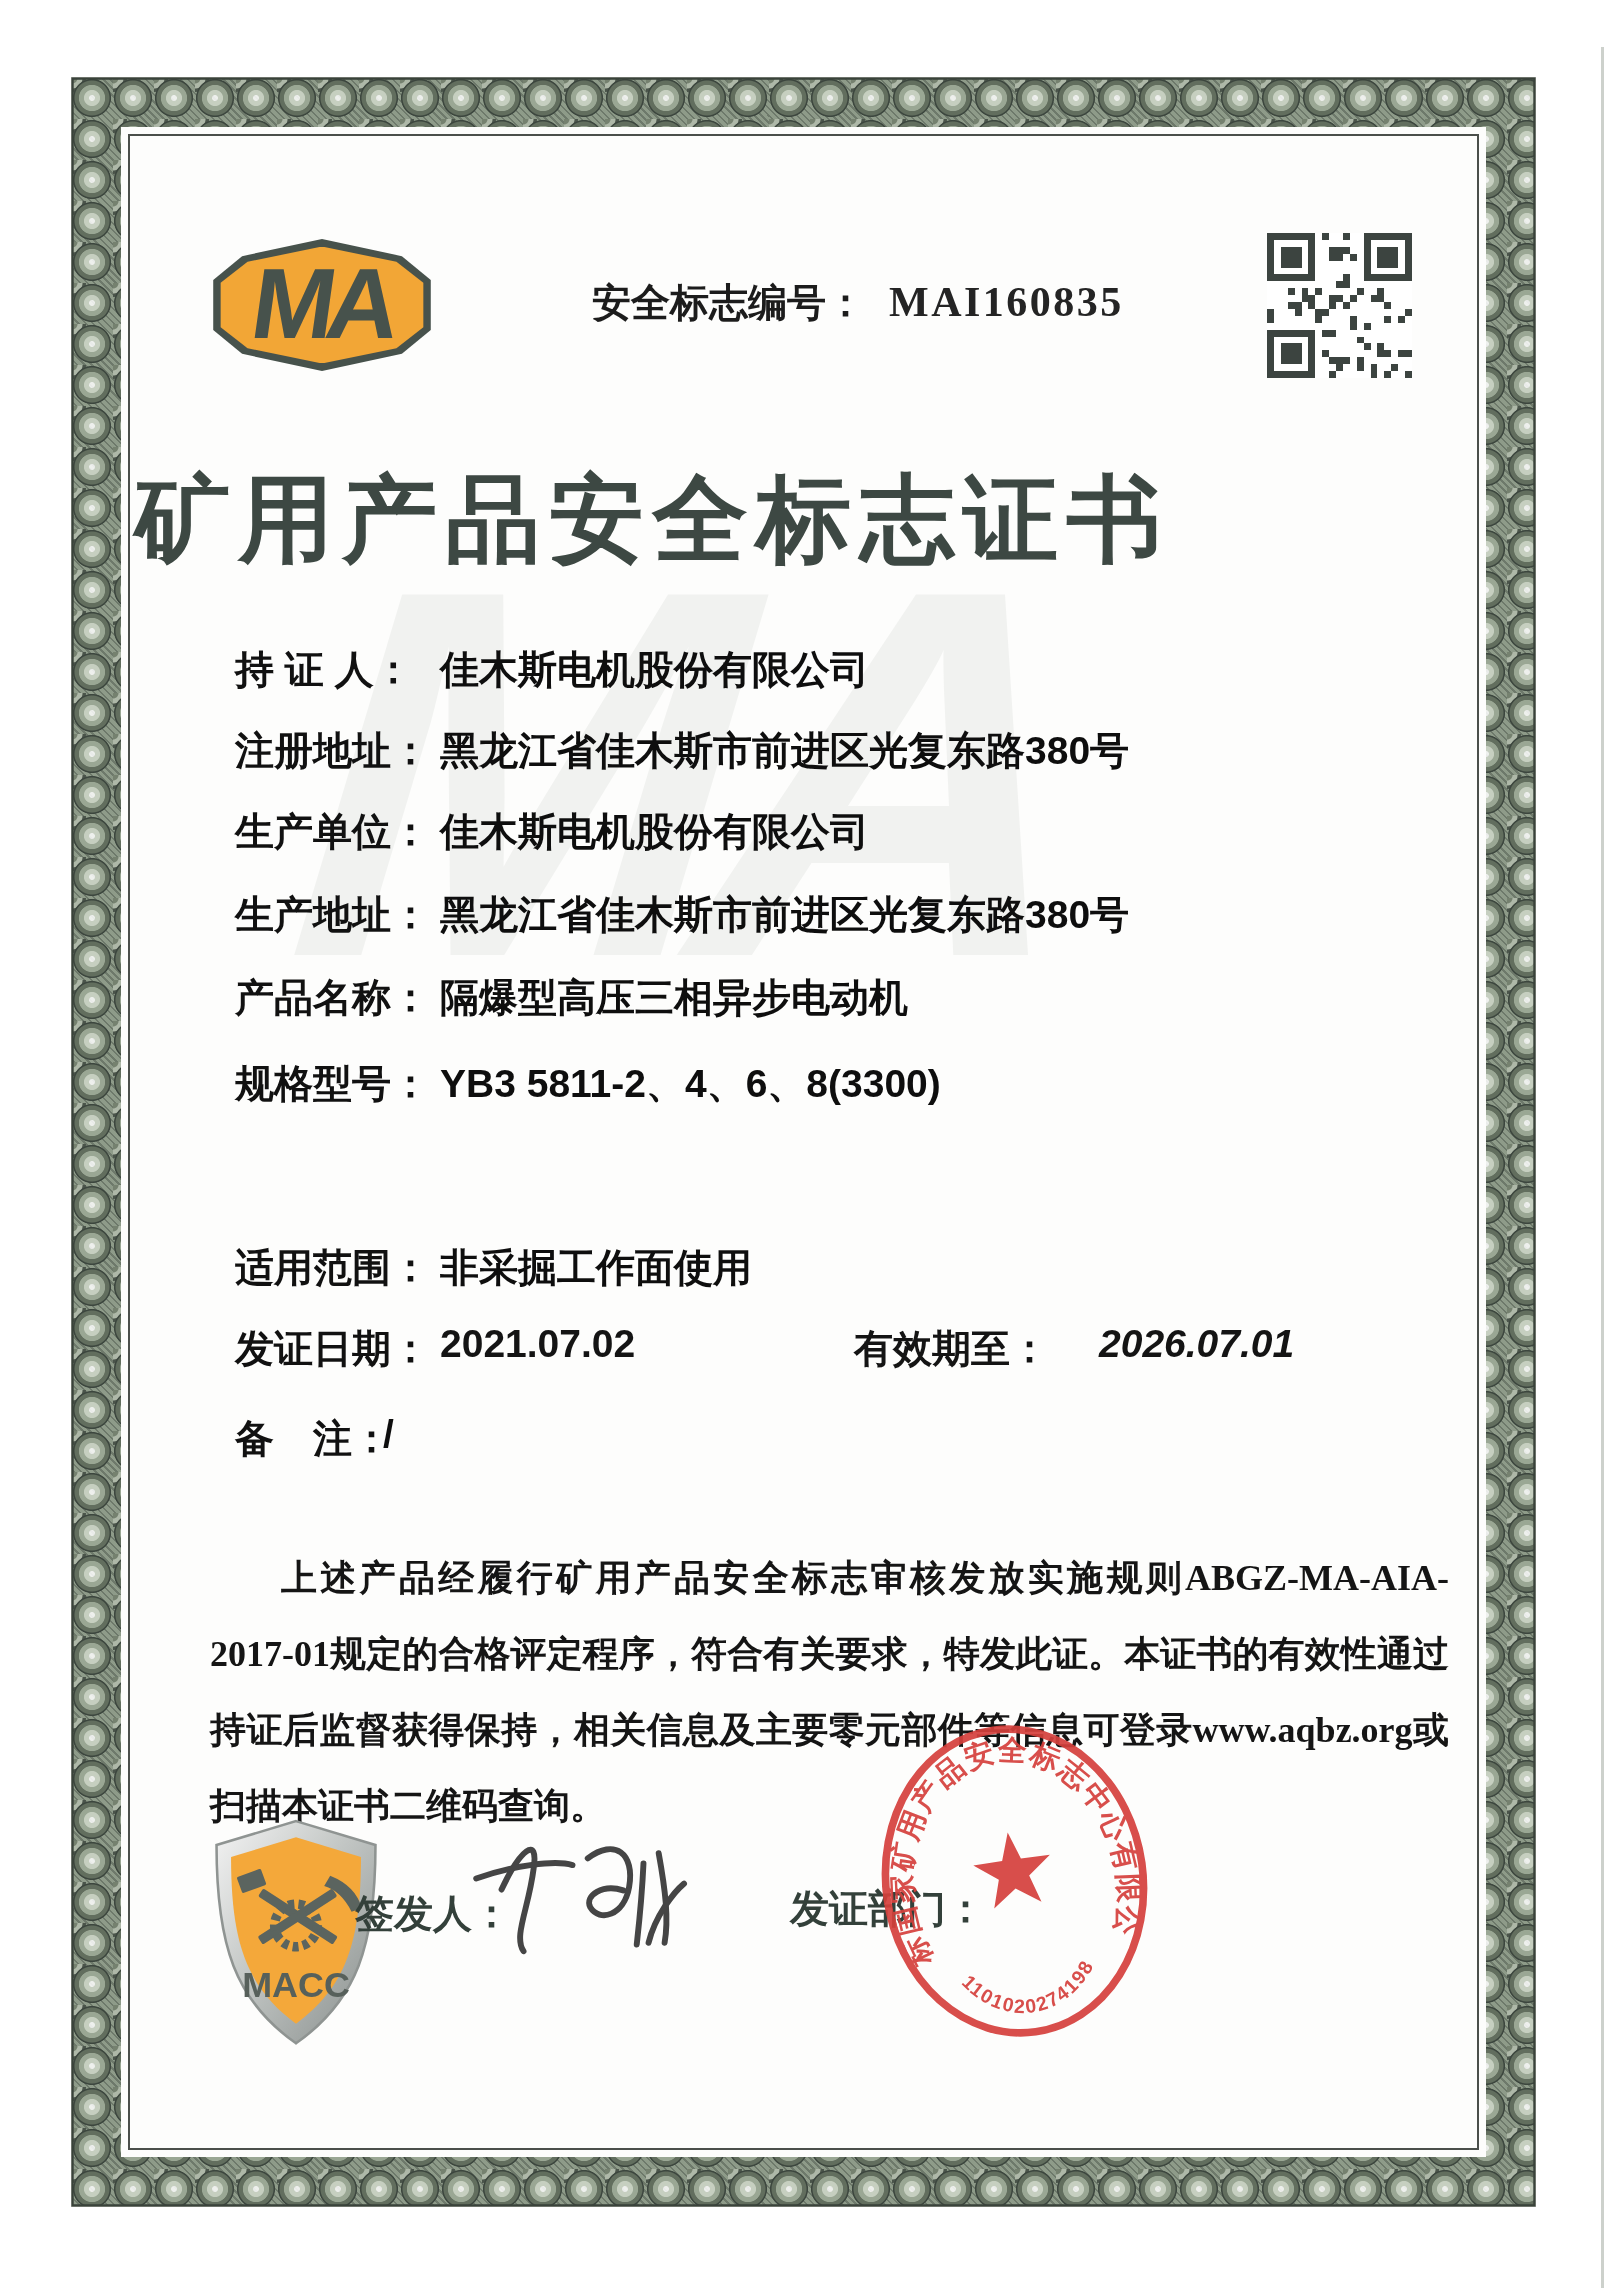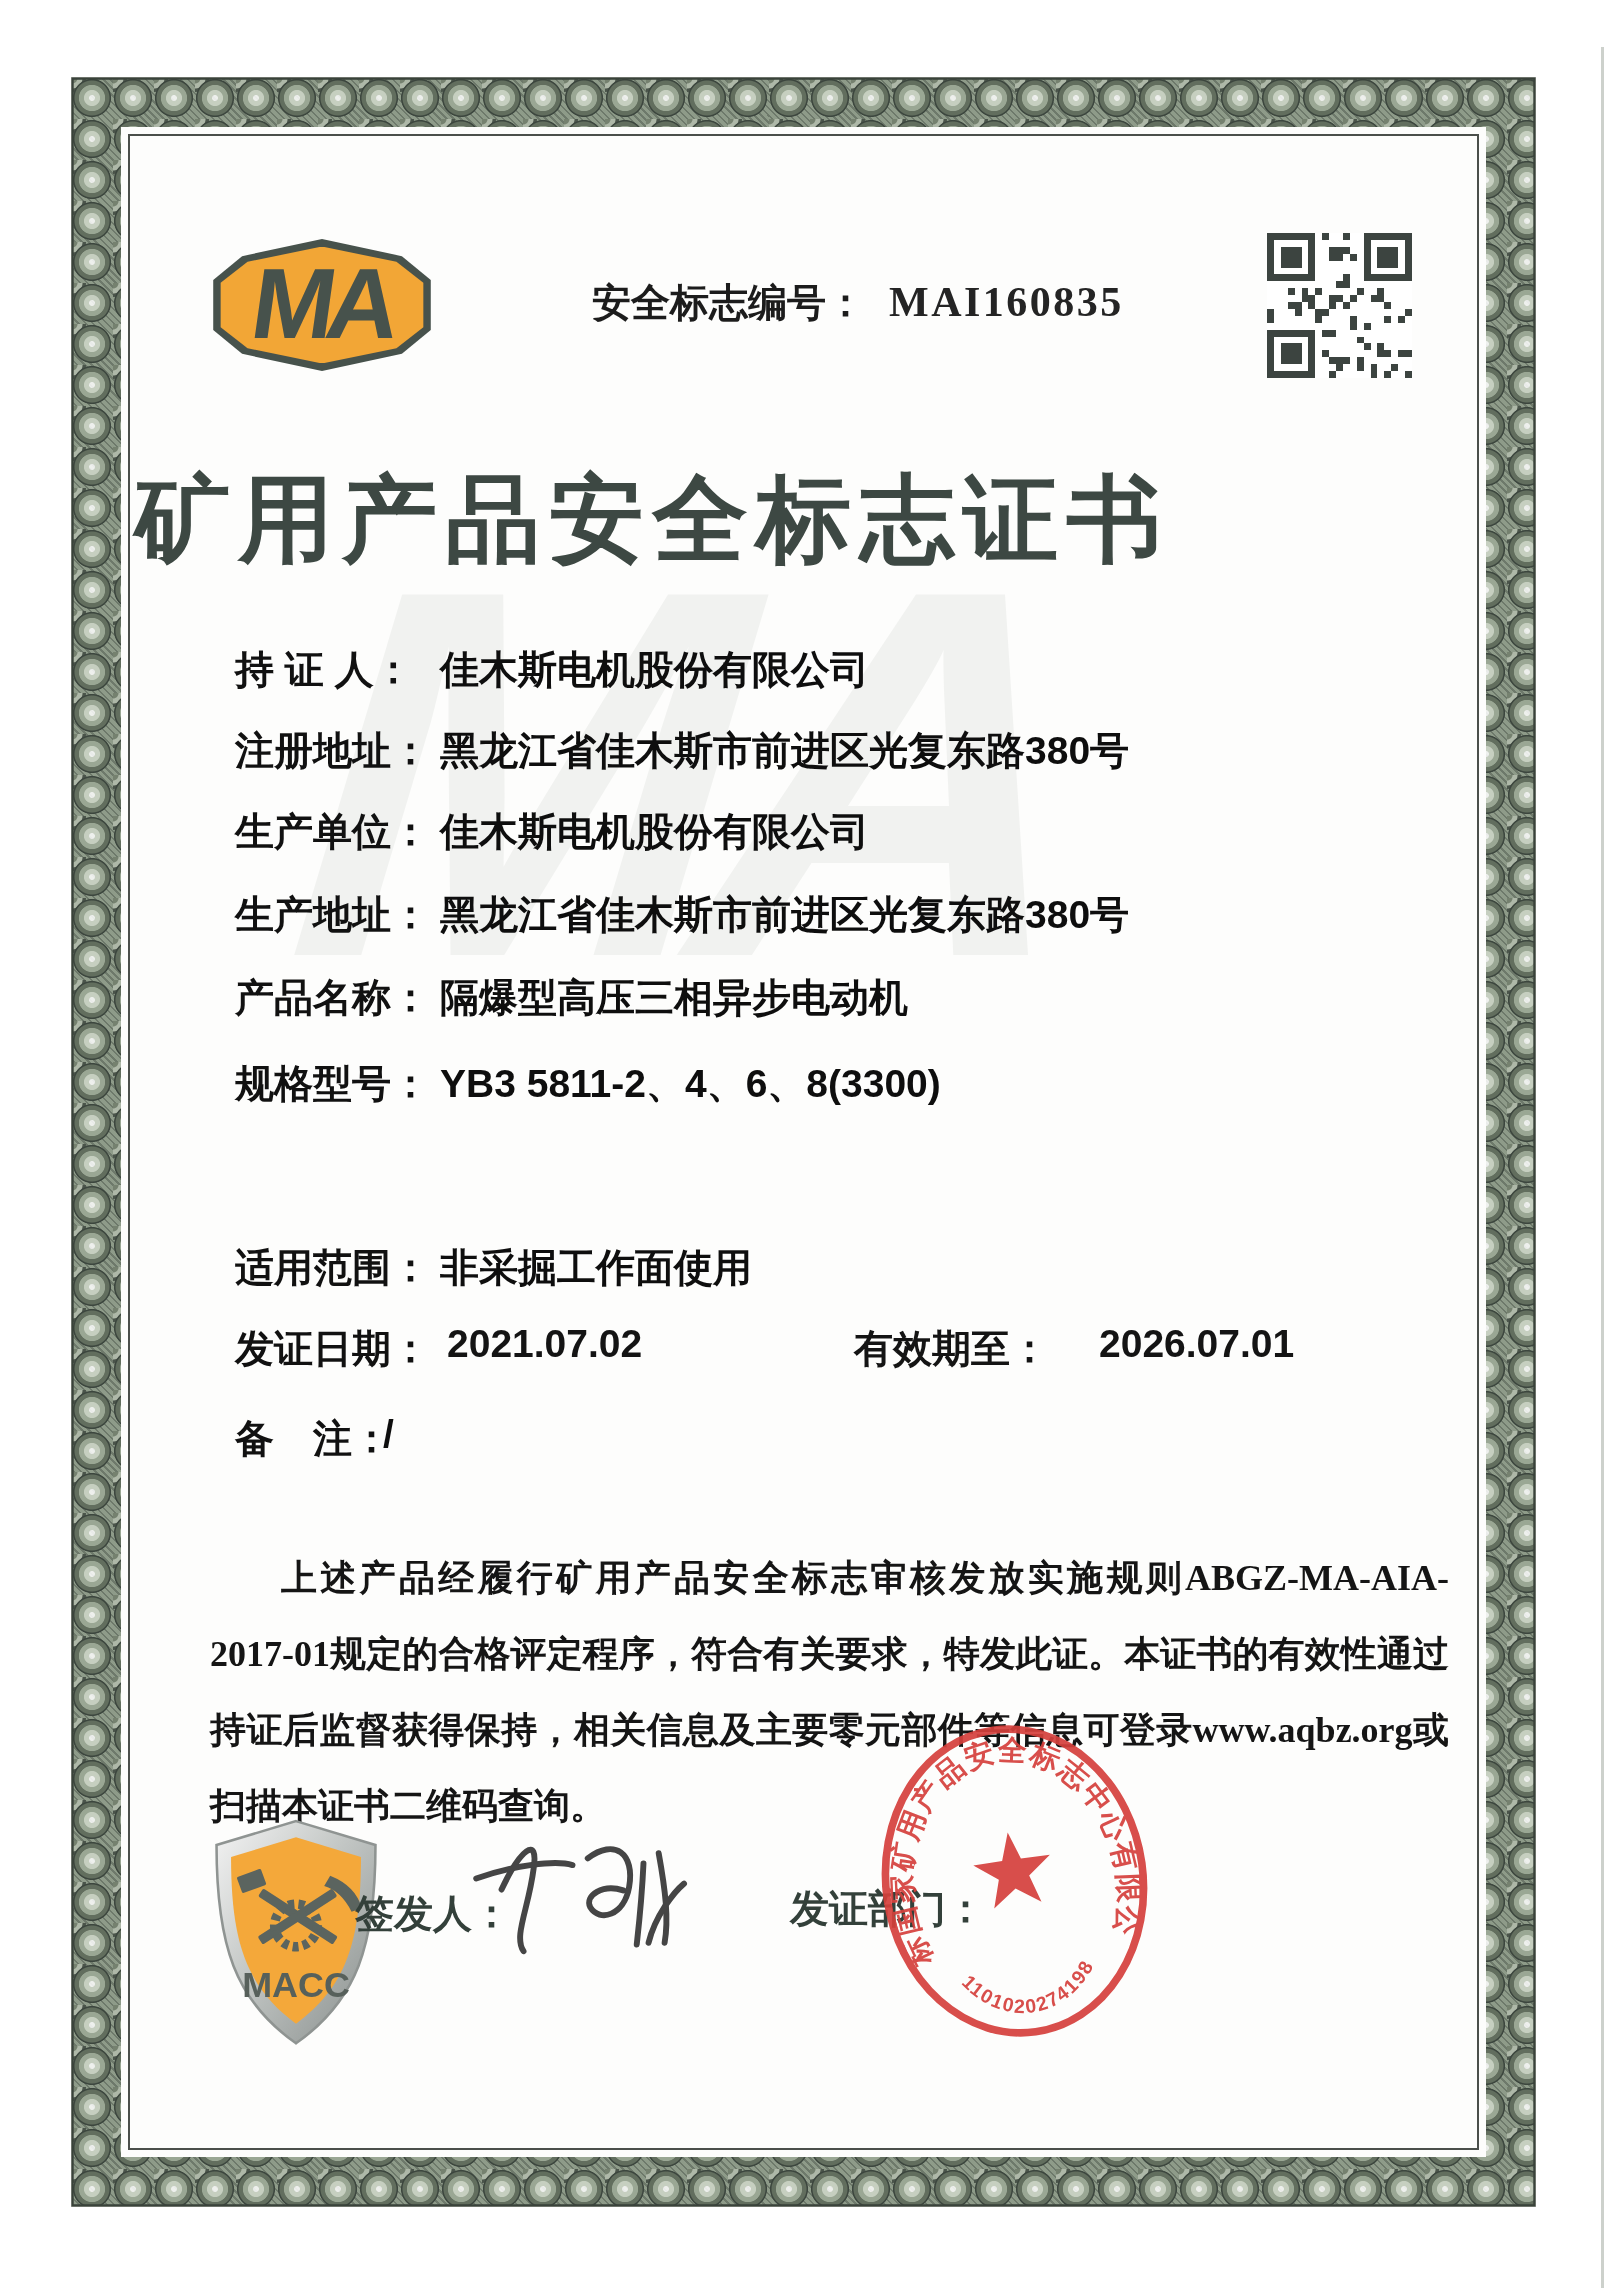--- a/index.html
+++ b/index.html
@@ -52,23 +52,23 @@
   .title{position:absolute;left:135px;top:457px;width:1353px;text-align:left;
          font-family:"Liberation Serif",serif;font-weight:900;font-size:95px;
          letter-spacing:8.5px;color:#3d4843;}
 
   
   .row{position:absolute;left:235px;width:1218px;height:51px;}
   .row .l{position:absolute;left:0;top:0;font-size:39px;font-weight:700;white-space:pre;color:#111;}
   .row .v{position:absolute;left:205px;top:0;font-size:39px;font-weight:700;white-space:pre;color:#0e0e0e;}
   .row.std .l{font-size:37px;}
   .row.std .v{left:406px;font-size:32px;line-height:44px;}
-  .row.dates .v1{position:absolute;left:205px;top:0;font-size:39px;font-weight:700;margin-left:7px;}
+  .row.dates .v1{position:absolute;left:205px;top:0;font-size:39px;font-weight:700;}
   .row.dates .l2{position:absolute;left:619px;top:0;font-size:39px;font-weight:700;}
-  .row.dates .v2{position:absolute;left:864px;top:0;font-size:39px;font-weight:700;}
+  .row.dates .v2{position:absolute;left:864px;top:0;font-size:39px;font-weight:700;font-style:italic;}
   .row.remark .v{left:148px;}
 
   
   .para{position:absolute;left:210px;top:1540px;width:1239px;
         font-family:"Liberation Serif",serif;font-weight:600;font-size:36px;
         line-height:76px;color:#151515;text-align:justify;text-indent:71px;}
 
   
   .shield{position:absolute;left:205px;top:1816px;width:182px;height:235px;}
   .signer{position:absolute;left:355px;top:1887px;font-family:"Liberation Serif",serif;

